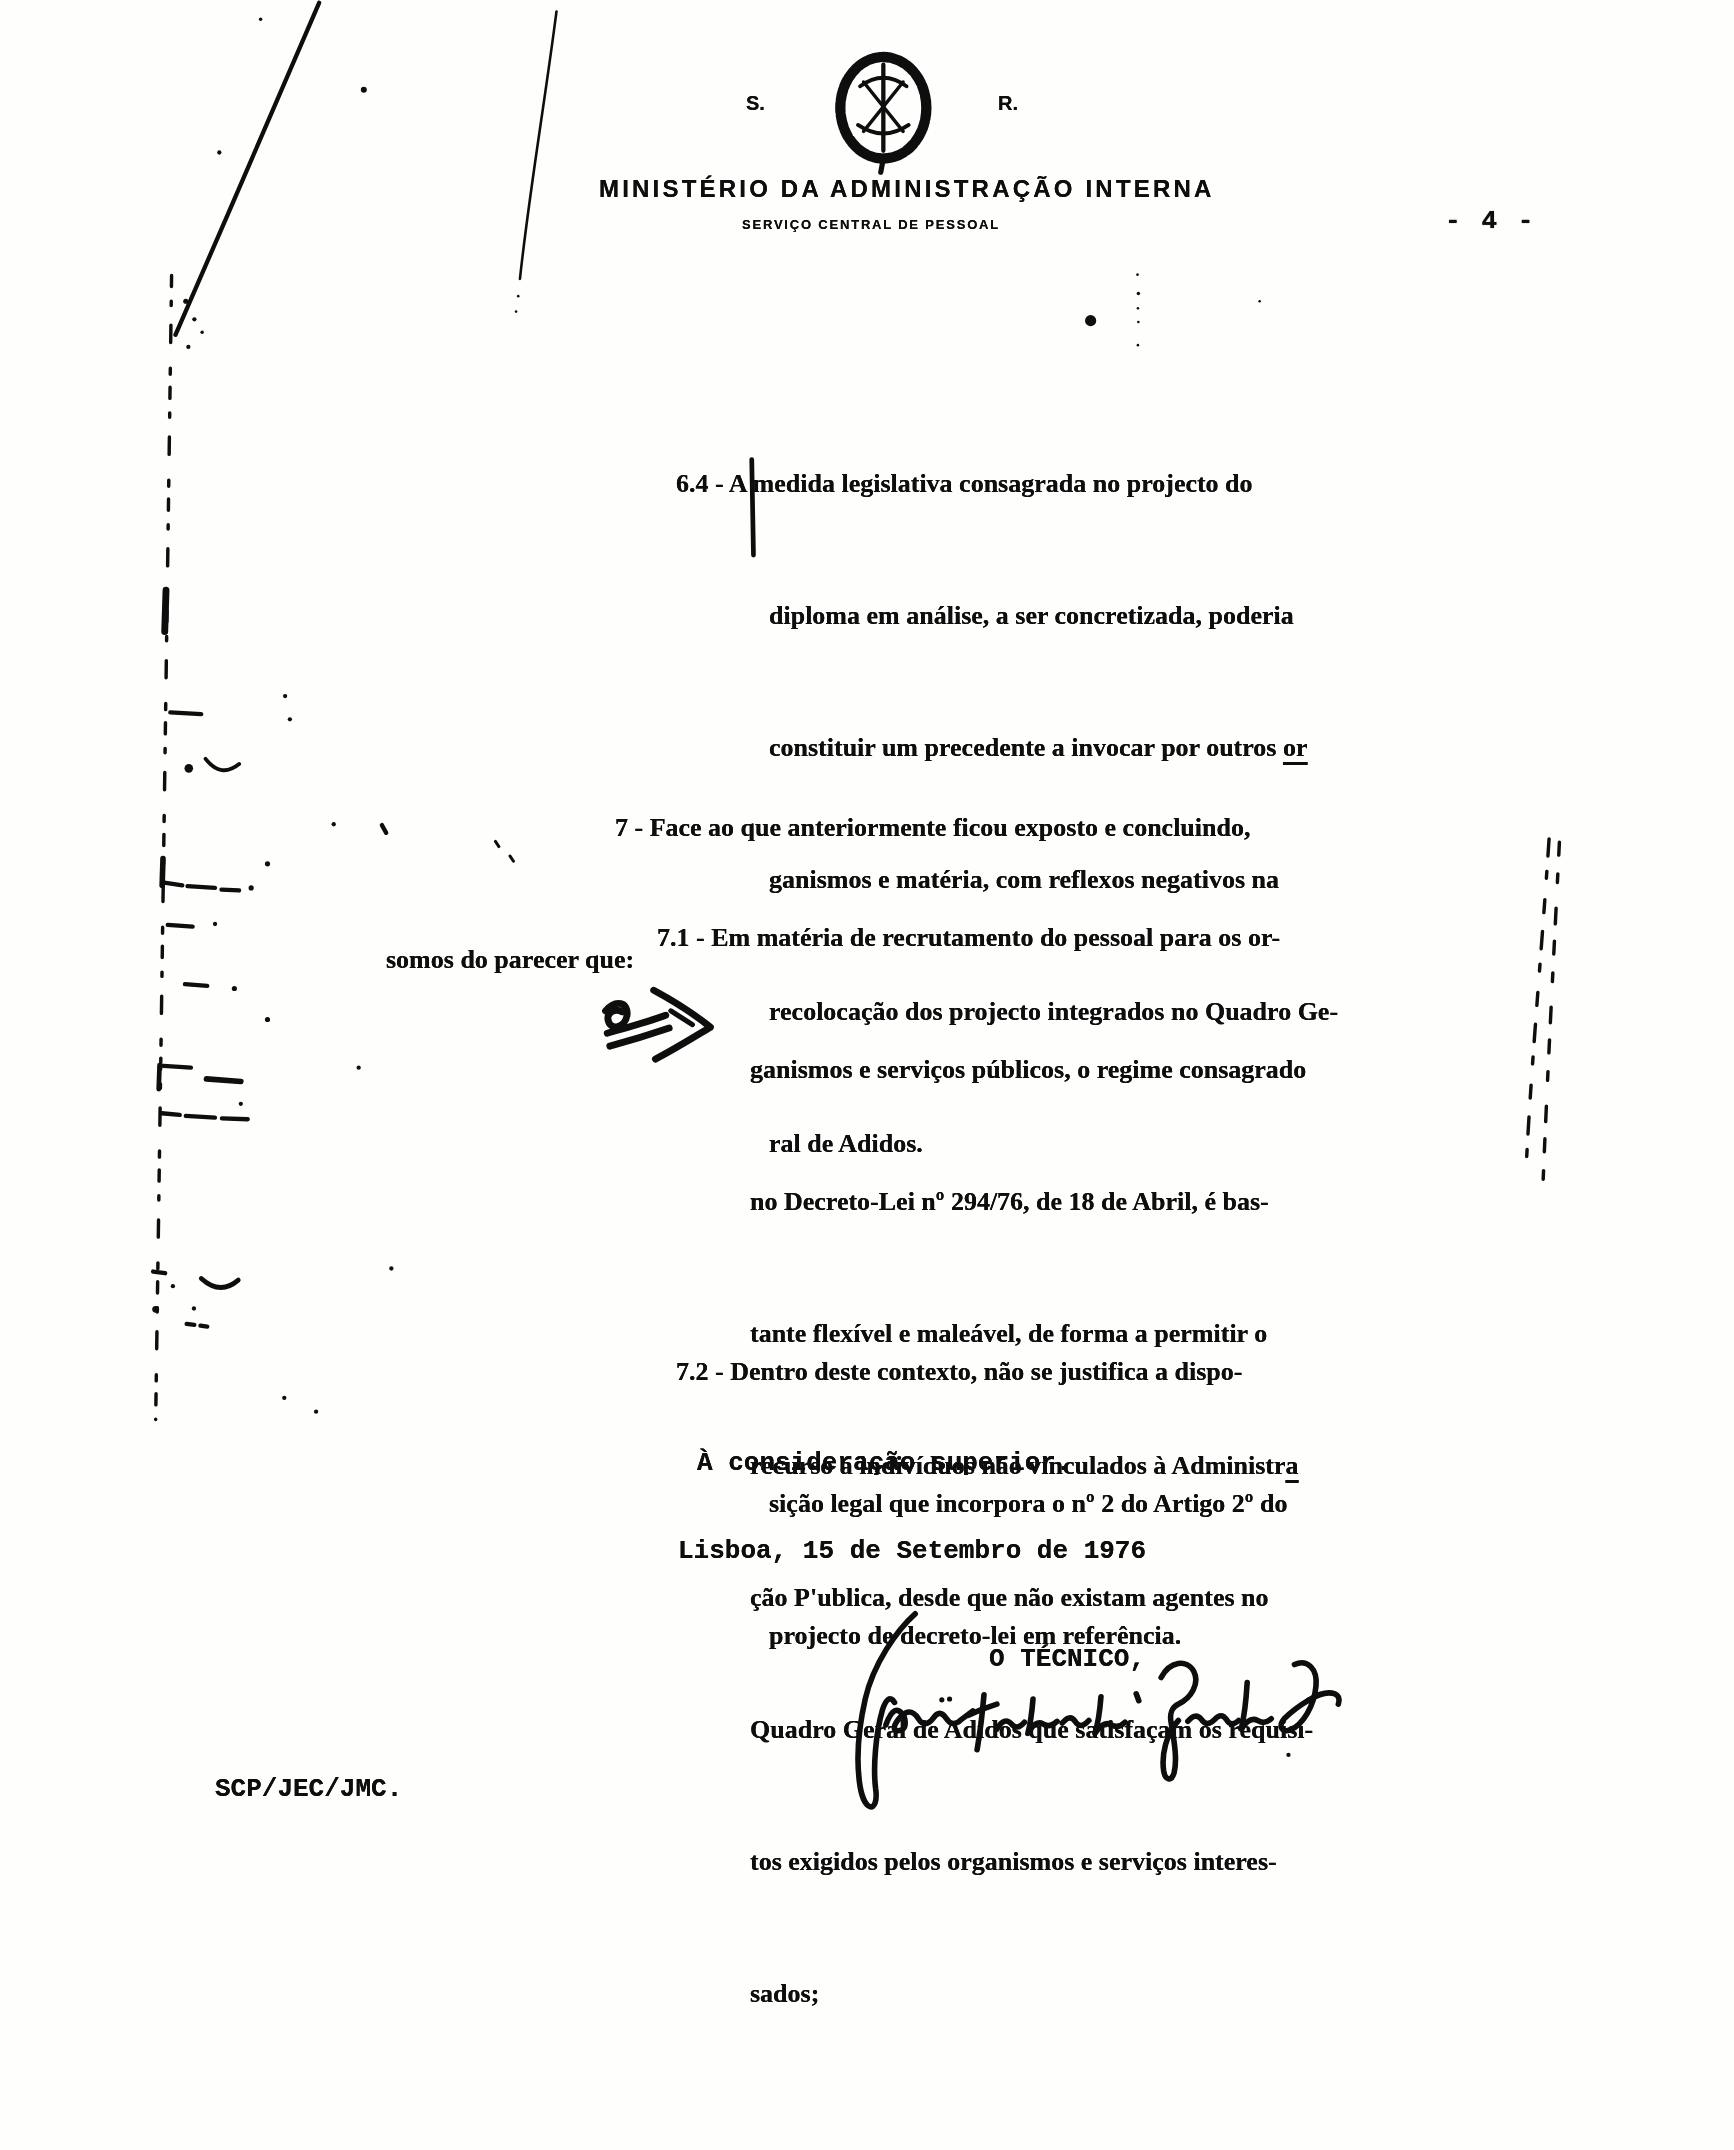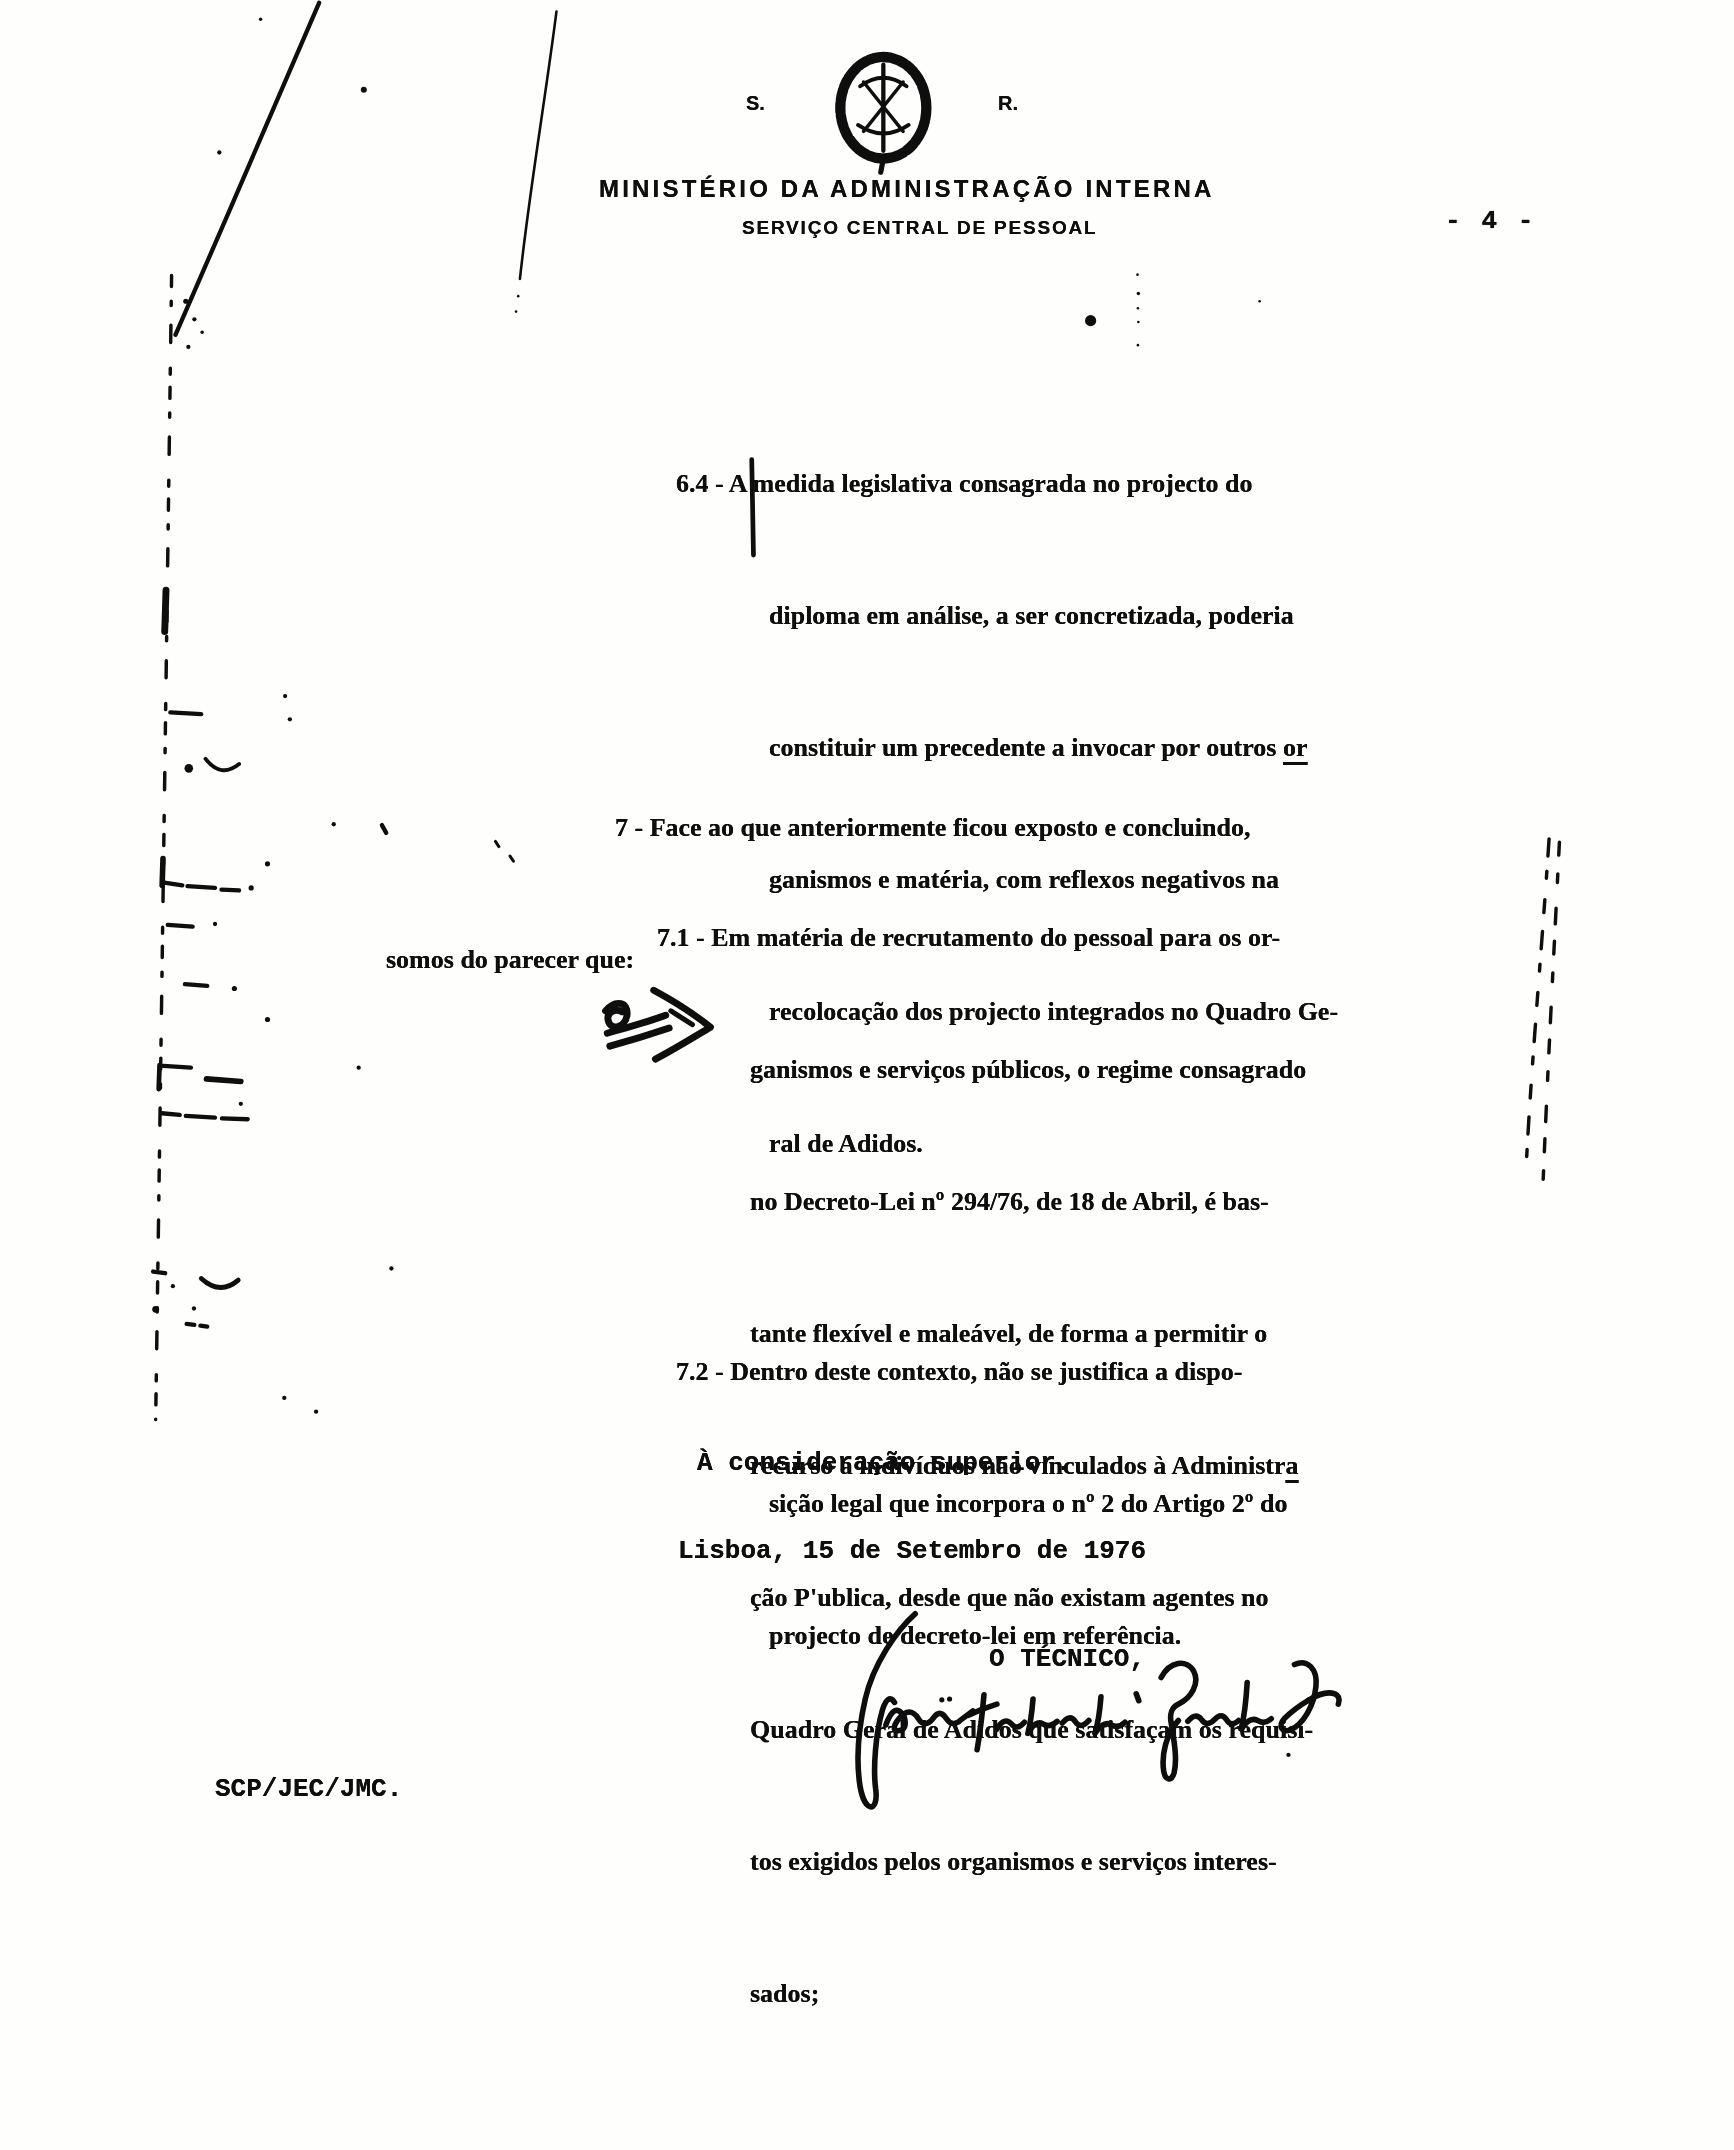--- a/index.html
+++ b/index.html
@@ -15,21 +15,21 @@
   }
   .ln{display:block;height:44px;font-family:Liberation Serif, serif;}
   .ul{text-decoration:underline;text-decoration-thickness:2.6px;text-underline-offset:6px;}
   
   .hdr{
     position:absolute;font-family:"Liberation Sans","DejaVu Sans",sans-serif;
     font-weight:700;white-space:nowrap;text-shadow:0 0 0.4px #0e0e0e;
   }
   .sigla{font-size:20px;}
   .ministry{font-size:24px;letter-spacing:3.2px;}
-  .service{font-size:19px;letter-spacing:1.8px;}
+  .service{font-size:13px;letter-spacing:1.8px;}
   .pagenum{position:absolute;font-weight:700;font-size:26px;letter-spacing:2.6px;white-space:pre;text-shadow:0 0 0.9px #0e0e0e;}
   svg.layer{position:absolute;left:0;top:0;pointer-events:none;}
 </style>
 </head>
 <body>
 
 <div class="page">
 
   <div class="hdr sigla" style="left:746px;top:92px;">S.</div>
   <div class="hdr sigla" style="left:998px;top:92px;">R.</div>

